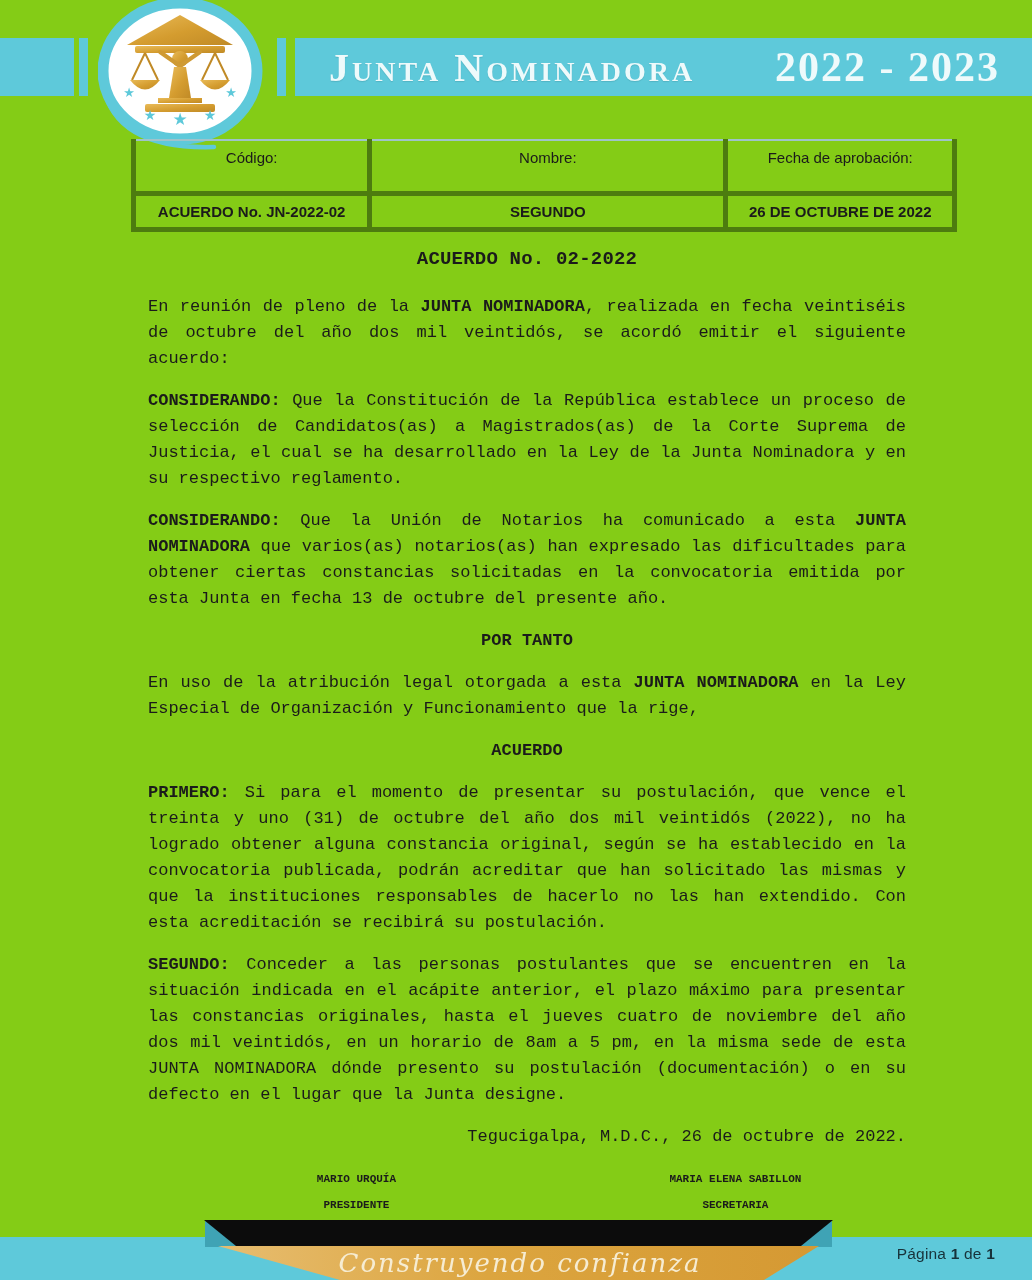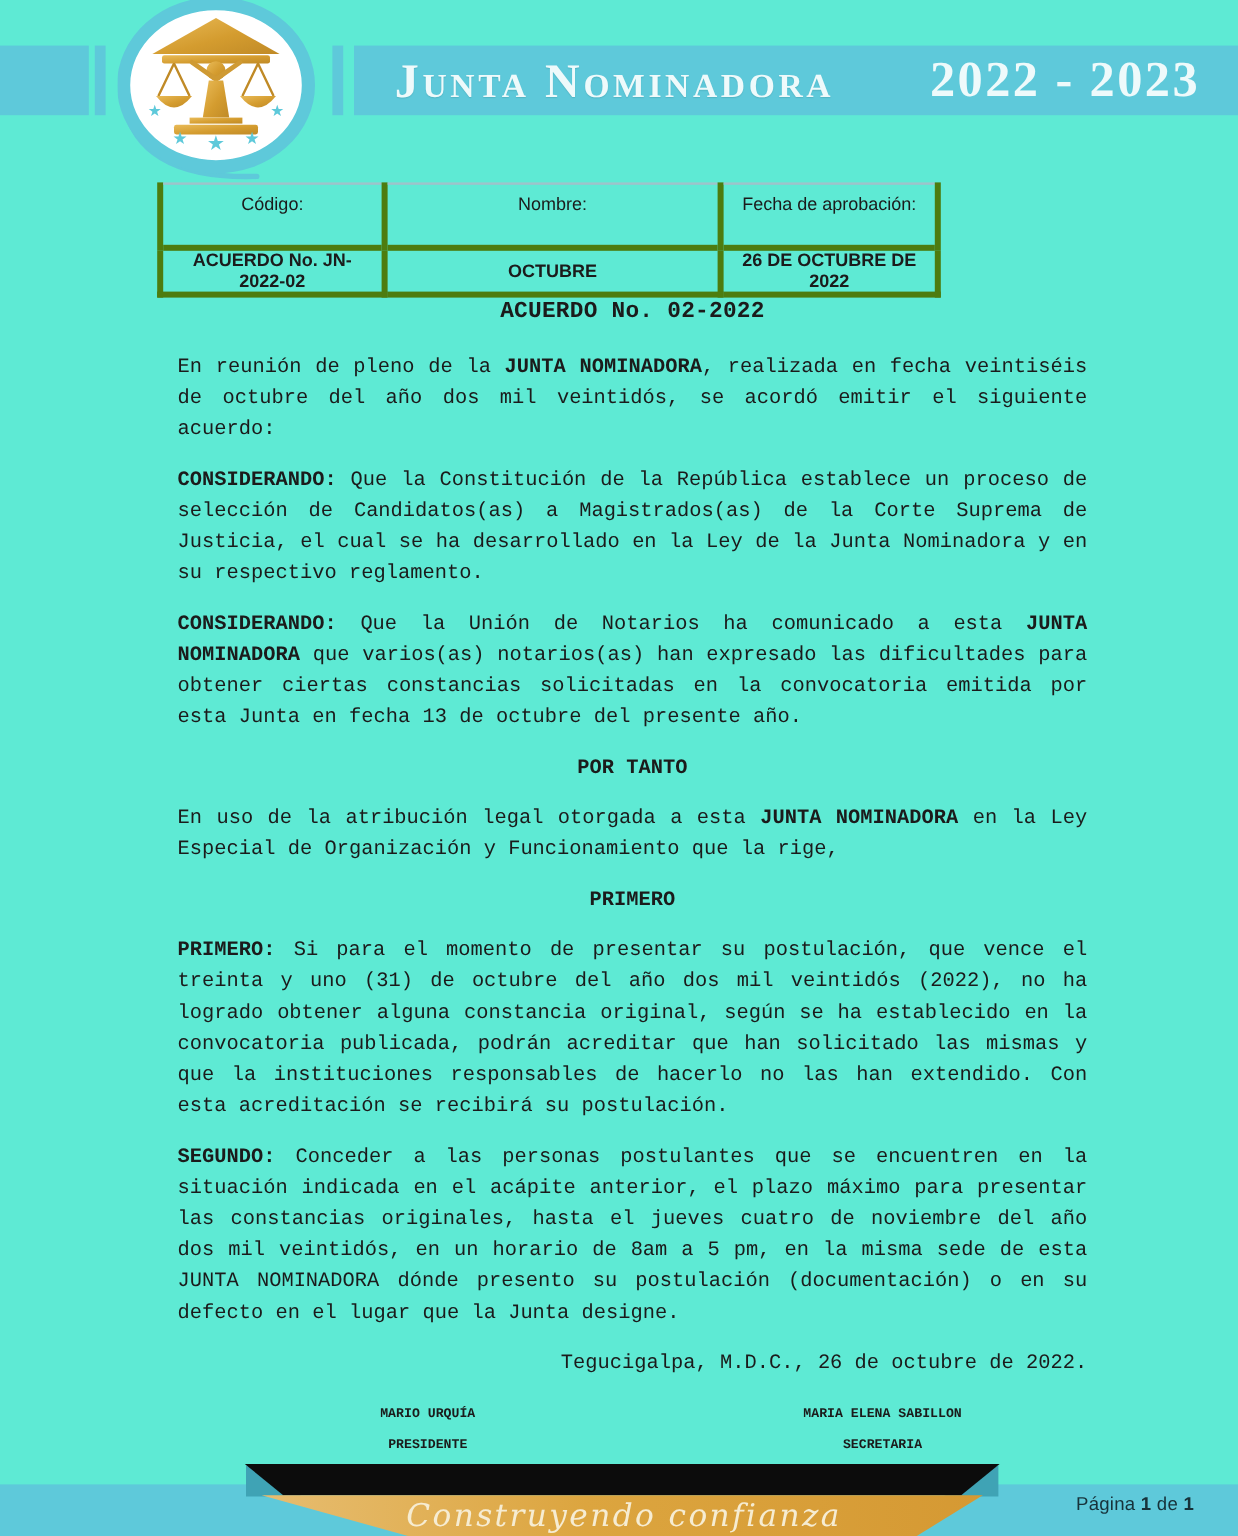--- a/index.html
+++ b/index.html
@@ -1,38 +1,38 @@
 <!DOCTYPE html>
 <html><head>
 <meta charset="utf-8">
 <style>
   html,body { margin:0; padding:0; background:#ffffff; }
   .page {
-    position:relative; width:1032px; height:1280px; background:#5eead4;
+    position:relative; width:1032px; height:1280px; background:#84cc16;
     font-family:"Liberation Sans", sans-serif; color:#1b1b1b; overflow:hidden;
   }
   
   .band { position:absolute; top:38px; height:58px; background:#5ec9da; }
   .band-left  { left:0;    width:74px; }
   .band-bar-l { left:79px; width:9px;  }
   .band-bar-r { left:277px;width:9px;  }
   .band-main  { left:295px; right:0; display:flex; align-items:center; }
   .band-title {
     font-family:"Liberation Serif", serif; font-variant:small-caps; font-weight:bold;
     font-size:40px; letter-spacing:3px; color:#eefafb; margin-left:34px; white-space:nowrap;
     text-shadow:0 1px 1px rgba(0,60,70,.15);
   }
   .band-years {
     font-family:"Liberation Serif", serif; font-weight:bold; font-size:42px;
     letter-spacing:2px; color:#eefafb; margin-left:auto; margin-right:32px; white-space:nowrap;
   }
   .logo-svg { position:absolute; left:98px; top:0; }
   
   .meta-table {
-    position:absolute; left:131px; top:152px; width:653px;
+    position:absolute; left:131px; top:139px; width:826px;
     border-collapse:collapse; font-size:15px; table-layout:fixed;
   }
   .meta-table td {
     border:5px solid #4d7c0f; text-align:center; padding:0 6px;
   }
   .meta-table tr.hdr td { height:42px; vertical-align:top; padding-top:8px; border-top:2px solid #9fc3ca; border-bottom:3px solid #8db1ba; }
   .meta-table tr.val td { height:31px; font-weight:bold; vertical-align:middle; }
   .c1 { width:28.5%; } .c2 { width:44%; } .c3 { width:27.5%; }
   
   .doc { position:absolute; left:148px; top:248px; width:758px;font-family:Liberation Mono, monospace; }
@@ -101,34 +101,34 @@
 
   <table class="meta-table">
     <tbody>
         <tr class="hdr">
       <td class="c1">Código:</td>
       <td class="c2">Nombre:</td>
       <td class="c3">Fecha de aprobación:</td>
     </tr>
     <tr class="val">
       <td>ACUERDO No. JN-2022-02</td>
-      <td>OCTUBRE</td>
+      <td>SEGUNDO</td>
       <td>26 DE OCTUBRE DE 2022</td>
     </tr>
   </tbody>
     </table>
 
   <div class="doc">
     <h1 class="doc-title">ACUERDO No. 02-2022</h1>
     <p><span>En reunión de pleno de la </span><span class="b">JUNTA NOMINADORA</span><span>, realizada en fecha veintiséis de octubre del año dos mil veintidós, se acordó emitir el siguiente acuerdo:</span></p>
     <p><span class="b">CONSIDERANDO:</span><span> Que la Constitución de la República establece un proceso de selección de Candidatos(as) a Magistrados(as) de la Corte Suprema de Justicia, el cual se ha desarrollado en la Ley de la Junta Nominadora y en su respectivo reglamento.</span></p>
     <p><span class="b">CONSIDERANDO:</span><span> Que la Unión de Notarios ha comunicado a esta </span><span class="b">JUNTA NOMINADORA</span><span> que varios(as) notarios(as) han expresado las dificultades para obtener ciertas constancias solicitadas en la convocatoria emitida por esta Junta en fecha 13 de octubre del presente año.</span></p>
     <p class="center"><span class="b">POR TANTO</span></p>
     <p><span>En uso de la atribución legal otorgada a esta </span><span class="b">JUNTA NOMINADORA</span><span> en la Ley Especial de Organización y Funcionamiento que la rige,</span></p>
-    <p class="center"><span class="b">PRIMERO</span></p>
+    <p class="center"><span class="b">ACUERDO</span></p>
     <p><span class="b">PRIMERO:</span><span> Si para el momento de presentar su postulación, que vence el treinta y uno (31) de octubre del año dos mil veintidós (2022), no ha logrado obtener alguna constancia original, según se ha establecido en la convocatoria publicada, podrán acreditar que han solicitado las mismas y que la instituciones responsables de hacerlo no las han extendido. Con esta acreditación se recibirá su postulación.</span></p>
     <p><span class="b">SEGUNDO:</span><span> Conceder a las personas postulantes que se encuentren en la situación indicada en el acápite anterior, el plazo máximo para presentar las constancias originales, hasta el jueves cuatro de noviembre del año dos mil veintidós, en un horario de 8am a 5 pm, en la misma sede de esta JUNTA NOMINADORA dónde presento su postulación (documentación) o en su defecto en el lugar que la Junta designe.</span></p>
     <p class="left"><span>Tegucigalpa, M.D.C., 26 de octubre de 2022.</span></p>
 
     <div class="sigs">
       <div class="sig sig-1">
         <div>MARIO URQUÍA</div>
         <div>PRESIDENTE</div>
       </div>
       <div class="sig sig-2">

